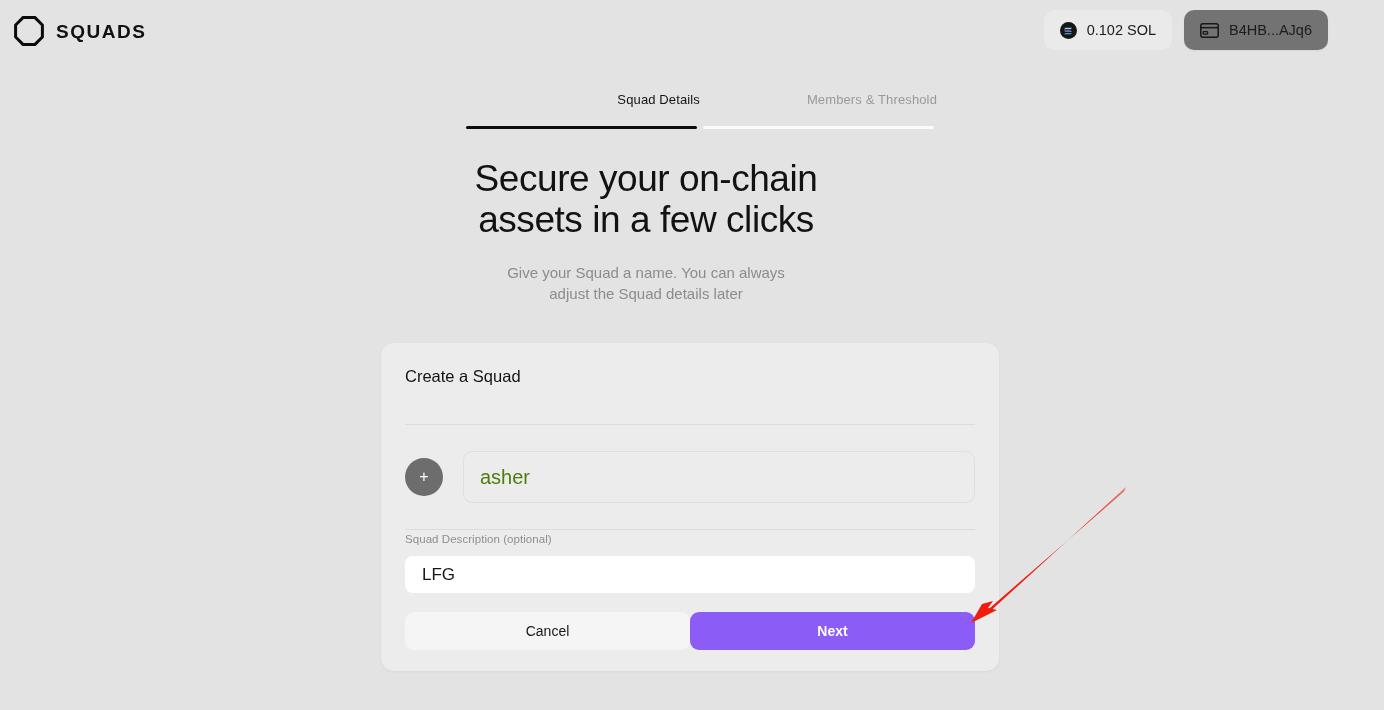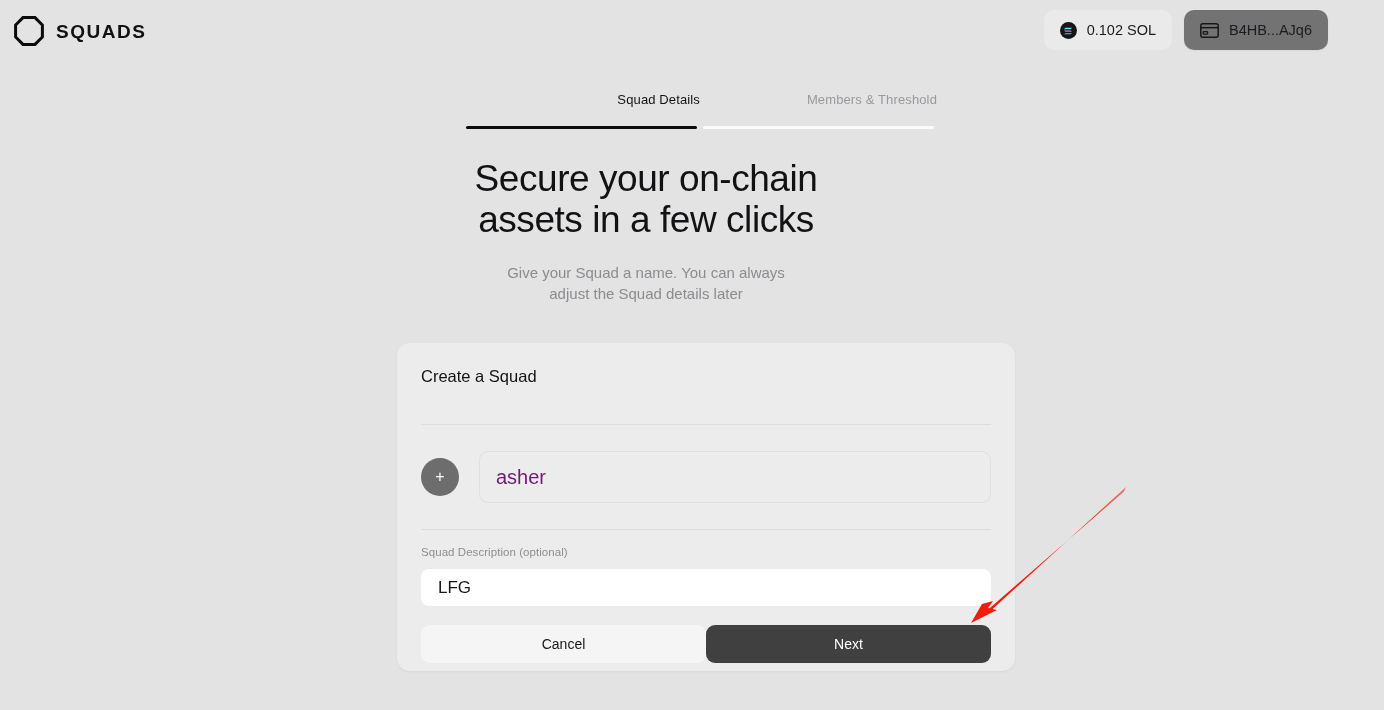--- a/index.html
+++ b/index.html
@@ -144,21 +144,21 @@
   .hero p {
     margin-top: 22px;
     font-size: 15px;
     line-height: 21px;
     color: #8c8c90;
   }
 
   
   .card {
     position: absolute;
-    left: 397px;
+    left: 381px;
     top: 343px;
     width: 618px;
     height: 328px;
     background: #ececec;
     border-radius: 13px;
     box-shadow: 0 1px 3px rgba(0,0,0,0.05);
     padding: 0 24px;
   }
 
   .card-title {
@@ -196,33 +196,33 @@
   }
 
   .name-input {
     flex: 1 1 auto;
     height: 52px;
     border: 1px solid #dfdfdf;
     border-radius: 9px;
     background: transparent;
     font-family: inherit;
     font-size: 20px;
-    color: #701a75;
+    color: #4d7c0f;
     padding: 0 16px;
     outline: none;
   }
 
   .hr2 {
     height: 1px;
     background: #dcdcdc;
     margin-top: 26px;
   }
 
   .field-label {
-    margin-top: 16px;
+    margin-top: 3px;
     font-size: 11.5px;
     color: #8e8e92;
     letter-spacing: 0.005em;
   }
 
   .desc-input {
     margin-top: 11px;
     width: 100%;
     height: 37px;
     border: none;
@@ -252,23 +252,23 @@
     align-items: center;
     justify-content: center;
   }
 
   .btn-cancel {
     background: #f5f5f5;
     color: #17171a;
   }
 
   .btn-next {
-    background: #404040;
+    background: #8b5cf6;
     color: #ffffff;
-    font-weight: 400;
+    font-weight: 700;
   }
 
   
   .annotation {
     position: absolute;
     left: 0; top: 0;
     width: 1384px;
     height: 710px;
     pointer-events: none;
   }

